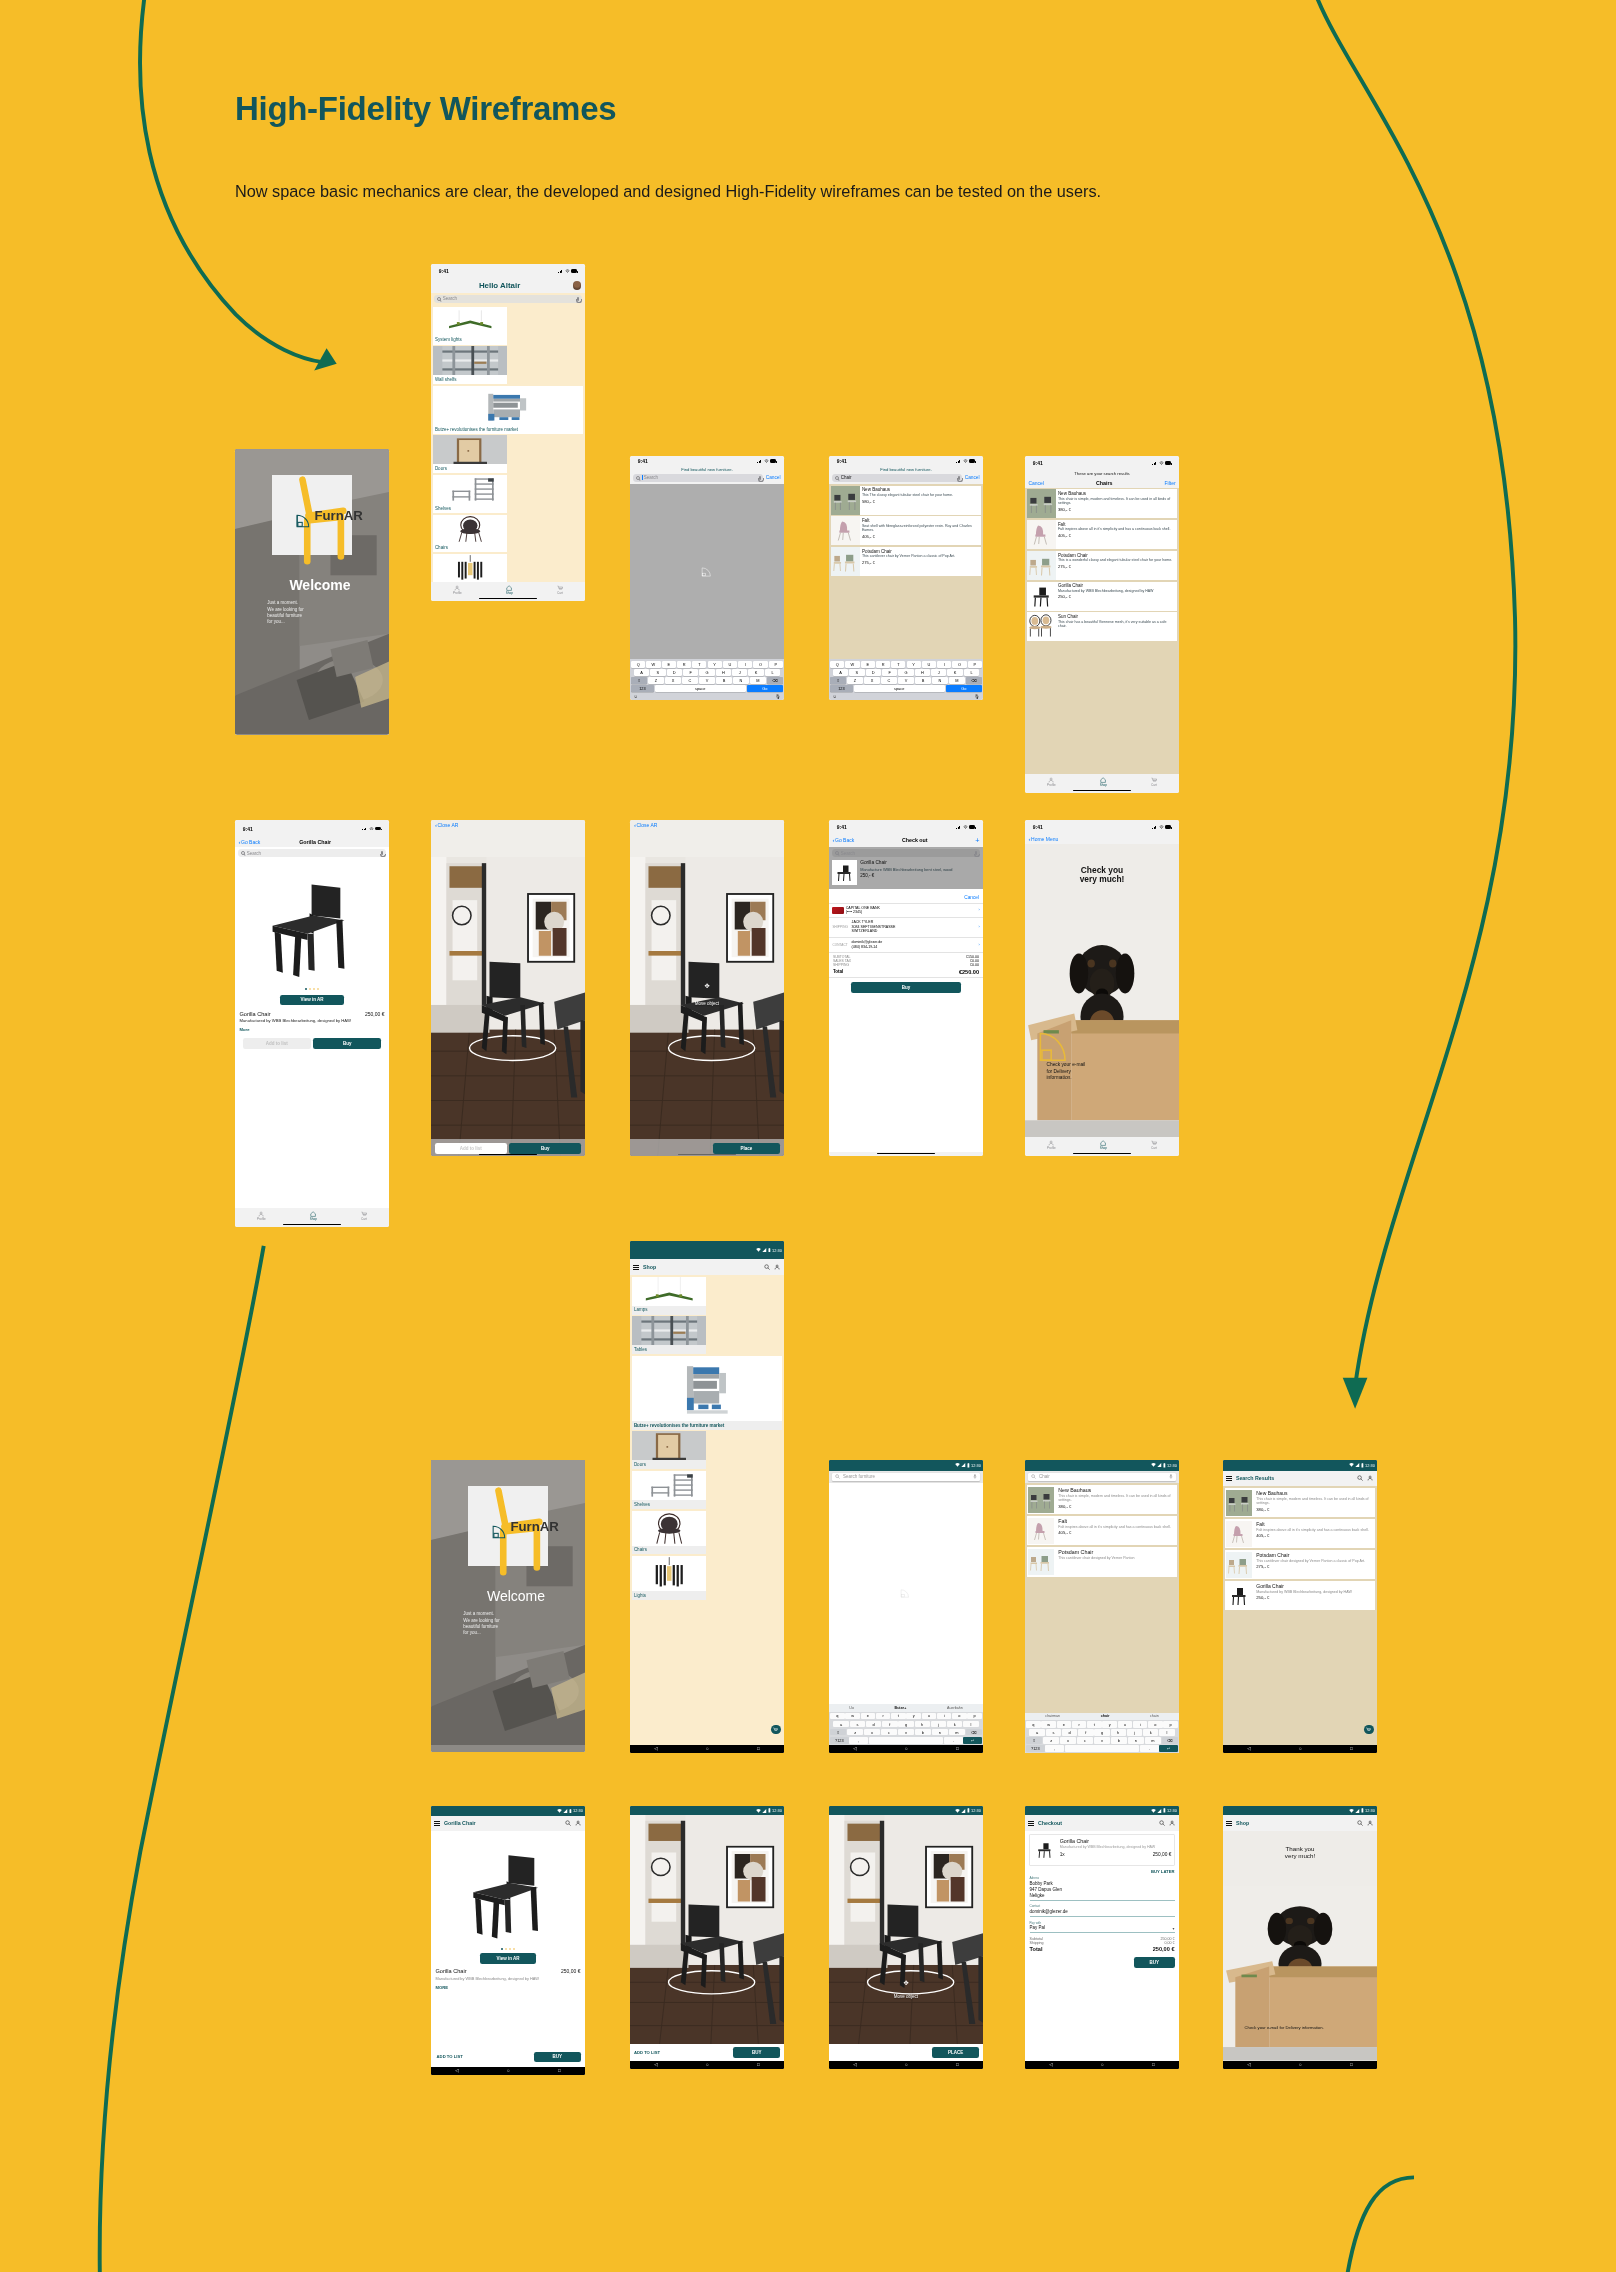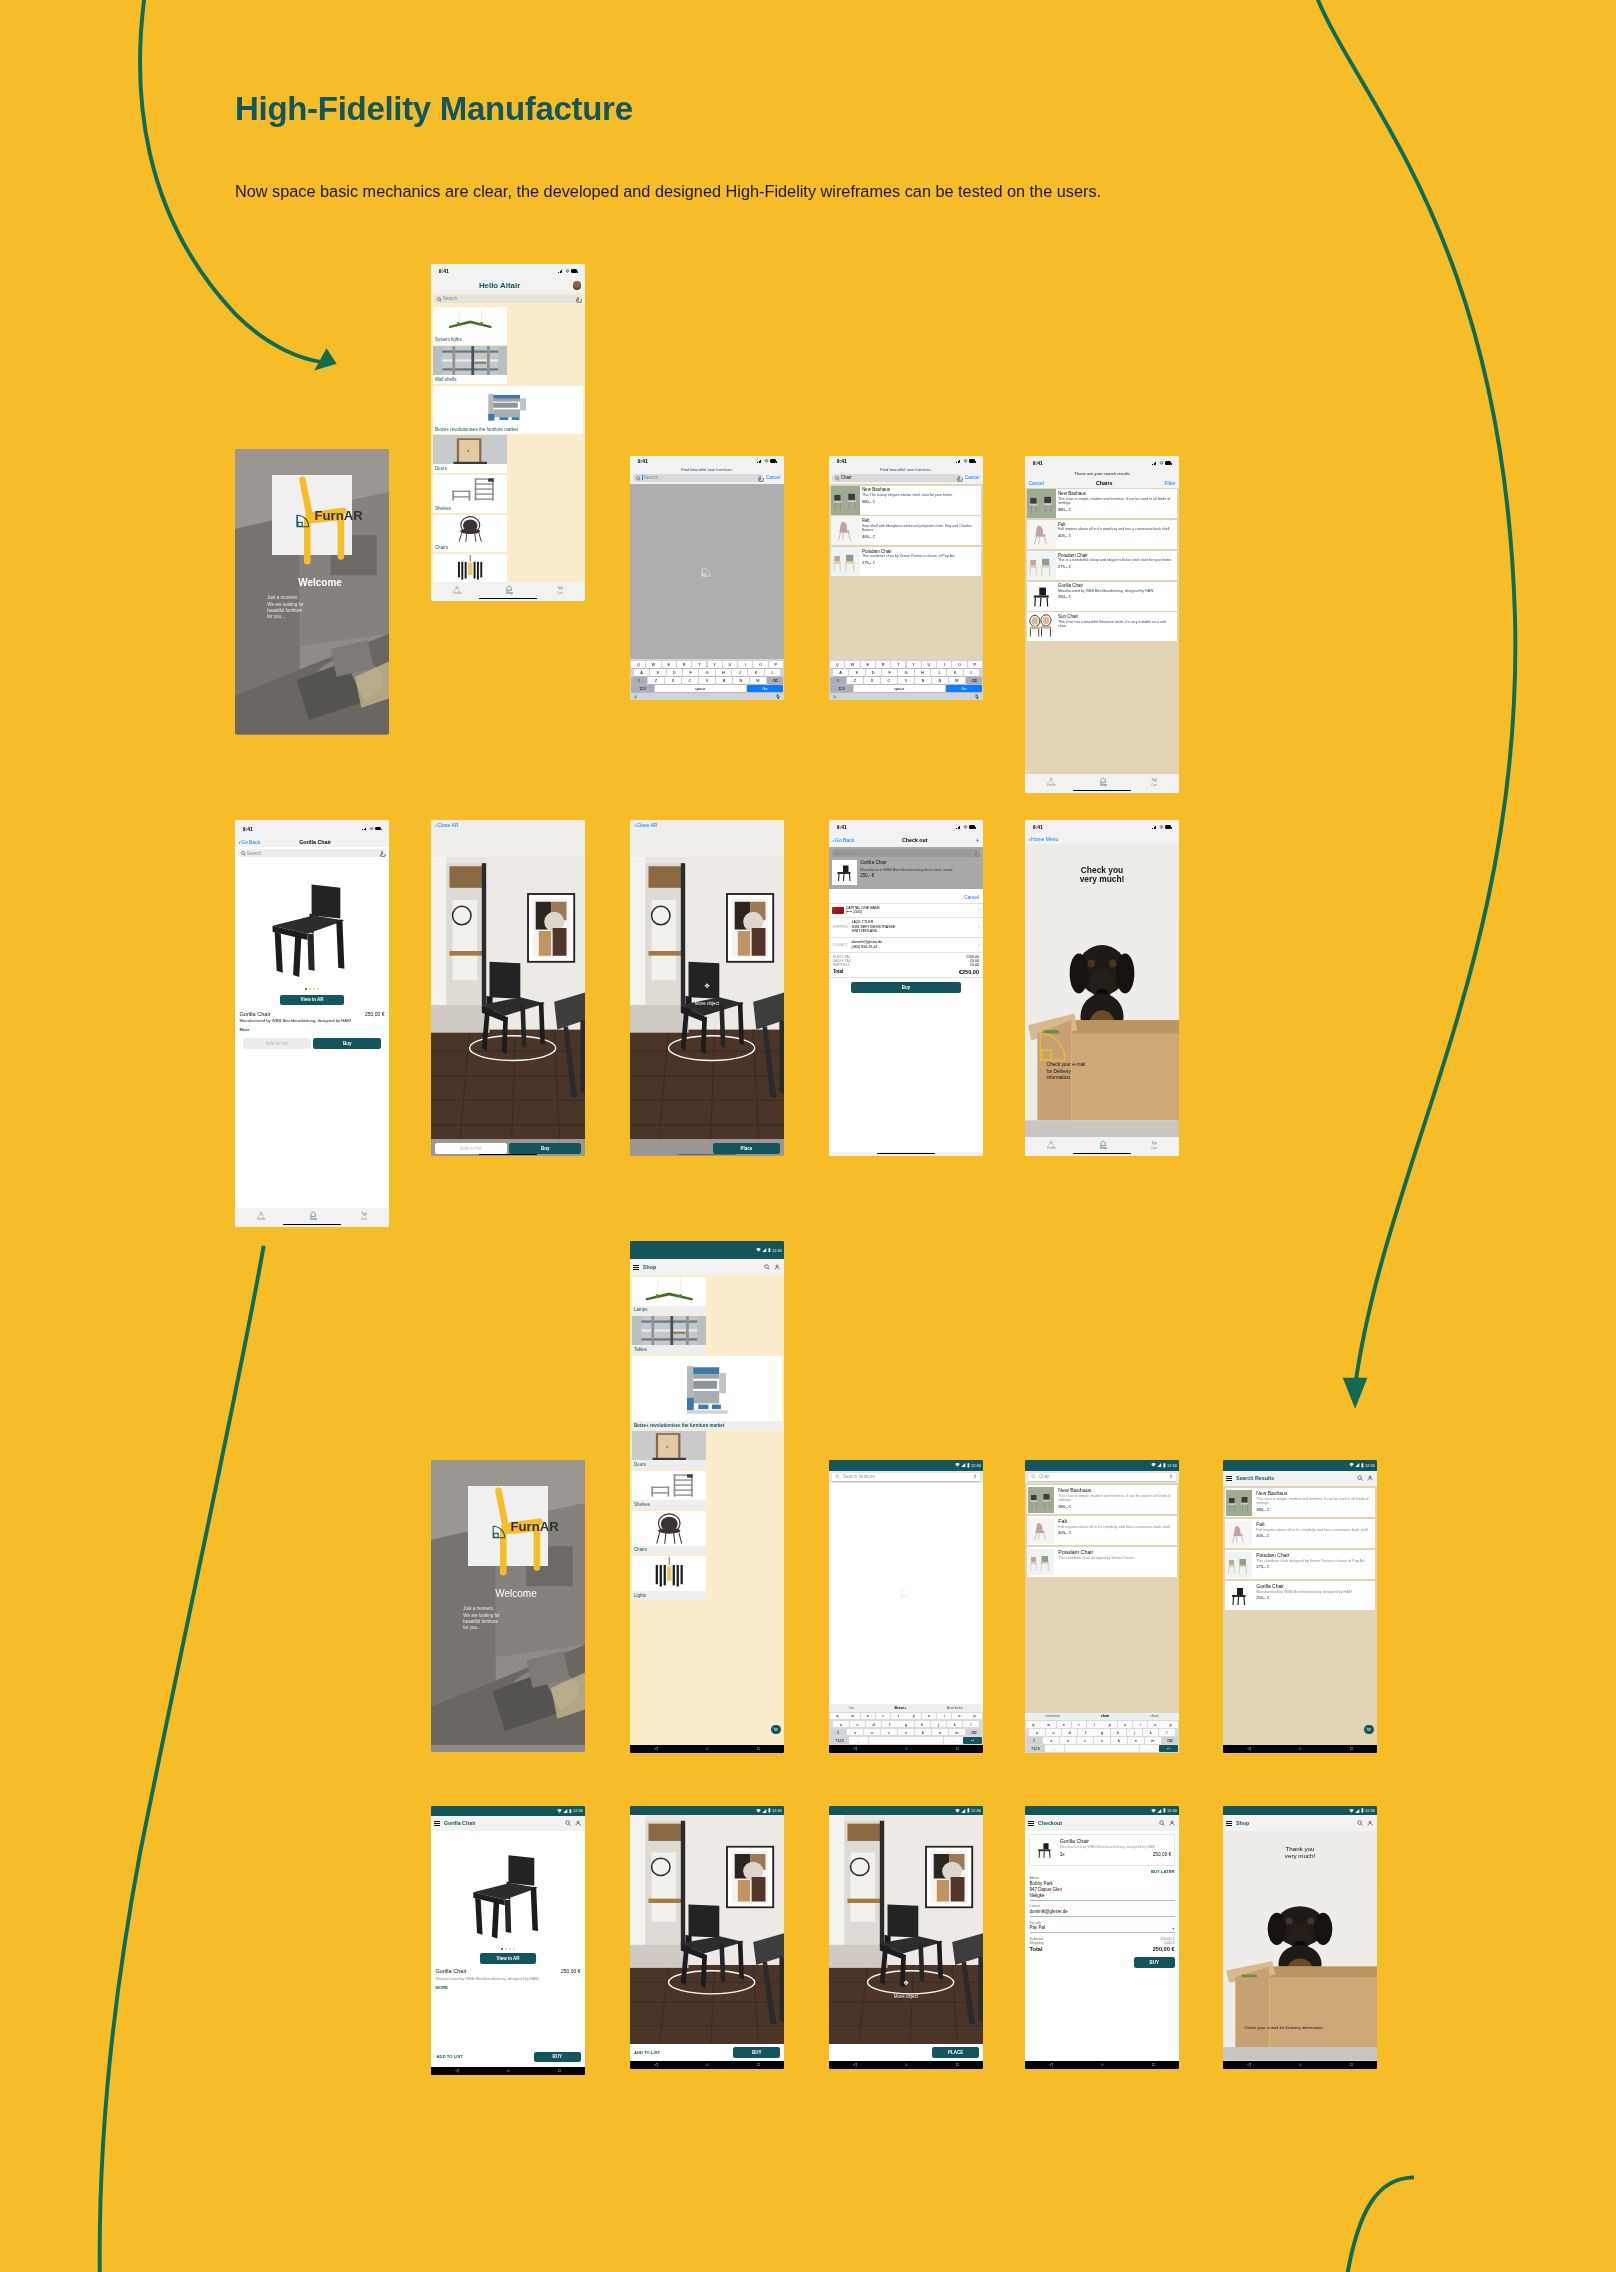--- a/index.html
+++ b/index.html
@@ -129,21 +129,21 @@
   .btn.ghost2 { background:#ededed; color:#c0c0c0; font-weight:bold;}
   .move-label { position:absolute; left:0; right:0; top:54%; text-align:center; color:#fff; font-size:4.5px;
      text-shadow:0 0.6px 1.1px rgba(0,0,0,.45);}
   .arrows4 { position:absolute; left:50%; top:49%; transform:translate(-50%,-50%); color:#fff; font-size:6.2px;}
 
   
   .welcome { flex:1; position:relative; display:flex; flex-direction:column; align-items:center; justify-content:flex-start;
     background:#8d8a86; overflow:hidden;}
   .wc-photo { position:absolute; inset:0; }
   .wc-logo { position:relative; margin-top:17%; width:52%; aspect-ratio:1/1; background:#f0f0f0; display:flex; align-items:center; justify-content:center;}
-  .wc-title { position:relative; margin-top:14%; font-size:10px; color:#fff; font-weight:bold;margin-left:16px;}
+  .wc-title { position:relative; margin-top:14%; font-size:14px; color:#fff; font-weight:bold;margin-left:16px;}
   .wc-sub { position:relative; margin-top:5%; font-size:4.5px; color:#eee; line-height:1.4; width:58%; }
 
   
   .co-hero { background:#a9a9a9; padding:3.4px; display:flex; gap:2.8px; flex:0 0 auto;}
   .co-hero .thumb { width:25px; height:25px; background:#fff; background-size:contain; background-repeat:no-repeat; background-position:center;}
   .co-lines { background:#fff; flex:1; display:flex; flex-direction:column; overflow:hidden;}
   .co-row { display:flex; gap:2.2px; padding:2.2px 3.4px; border-bottom:0.6px solid #e3e3e3; align-items:center; font-size:3.6px;}
   .co-key { color:#9a9a9a; width:17px; flex:0 0 auto; font-size:3.1px; letter-spacing:0.1px;}
   .co-tot { display:flex; justify-content:space-between; font-size:4.5px; padding:2.2px 3.4px 1.1px; font-weight:bold;}
   .ty-title { font-size:8.4px; font-weight:bold; color:#111; text-align:center; margin-top:14%; line-height:1.15;}
@@ -163,21 +163,21 @@
 
 <svg class="arrow-svg" viewBox="0 0 2880 4050">
   <path d="M258 -10 C 235 160, 250 380, 420 560 C 480 620, 540 640, 575 645" stroke="#0f6b52" stroke-width="7" fill="none"></path>
   <polygon points="582,620 600,648 560,660" fill="#0f6b52"></polygon>
   <path d="M2345 -10 C 2420 180, 2680 420, 2700 1100 C 2715 1700, 2470 2070, 2415 2470" stroke="#0f6b52" stroke-width="7" fill="none"></path>
   <polygon points="2393,2455 2437,2455 2415,2510" fill="#0f6b52"></polygon>
   <path d="M470 2220 C 420 2500, 330 2900, 250 3300 C 190 3620, 175 3860, 178 4060" stroke="#0f6b52" stroke-width="7" fill="none"></path>
   <path d="M2400 4060 C 2420 3940, 2455 3880, 2520 3880" stroke="#0f6b52" stroke-width="7" fill="none"></path>
 </svg>
 
-<div class="page-title">High-Fidelity Manufacture</div>
+<div class="page-title">High-Fidelity Wireframes</div>
 <div class="page-sub">Now space basic mechanics are clear, the developed and designed High-Fidelity wireframes can be tested on the users.</div>
 
 <div class="phone ios" style="left:235px;top:449px;width:154px;height:286px;">
   <div class="screen">
     <div class="welcome">
       <svg class="wc-photo" viewBox="0 0 100 185" preserveAspectRatio="none">
         <rect width="100" height="185" fill="#8f8c88"></rect>
         <polygon points="0,0 100,0 100,30 0,52" fill="#9a9793"></polygon>
         <polygon points="0,52 42,42 42,150 0,160" fill="#77746f"></polygon>
         <polygon points="42,40 100,28 100,120 42,128" fill="#85827d"></polygon>

